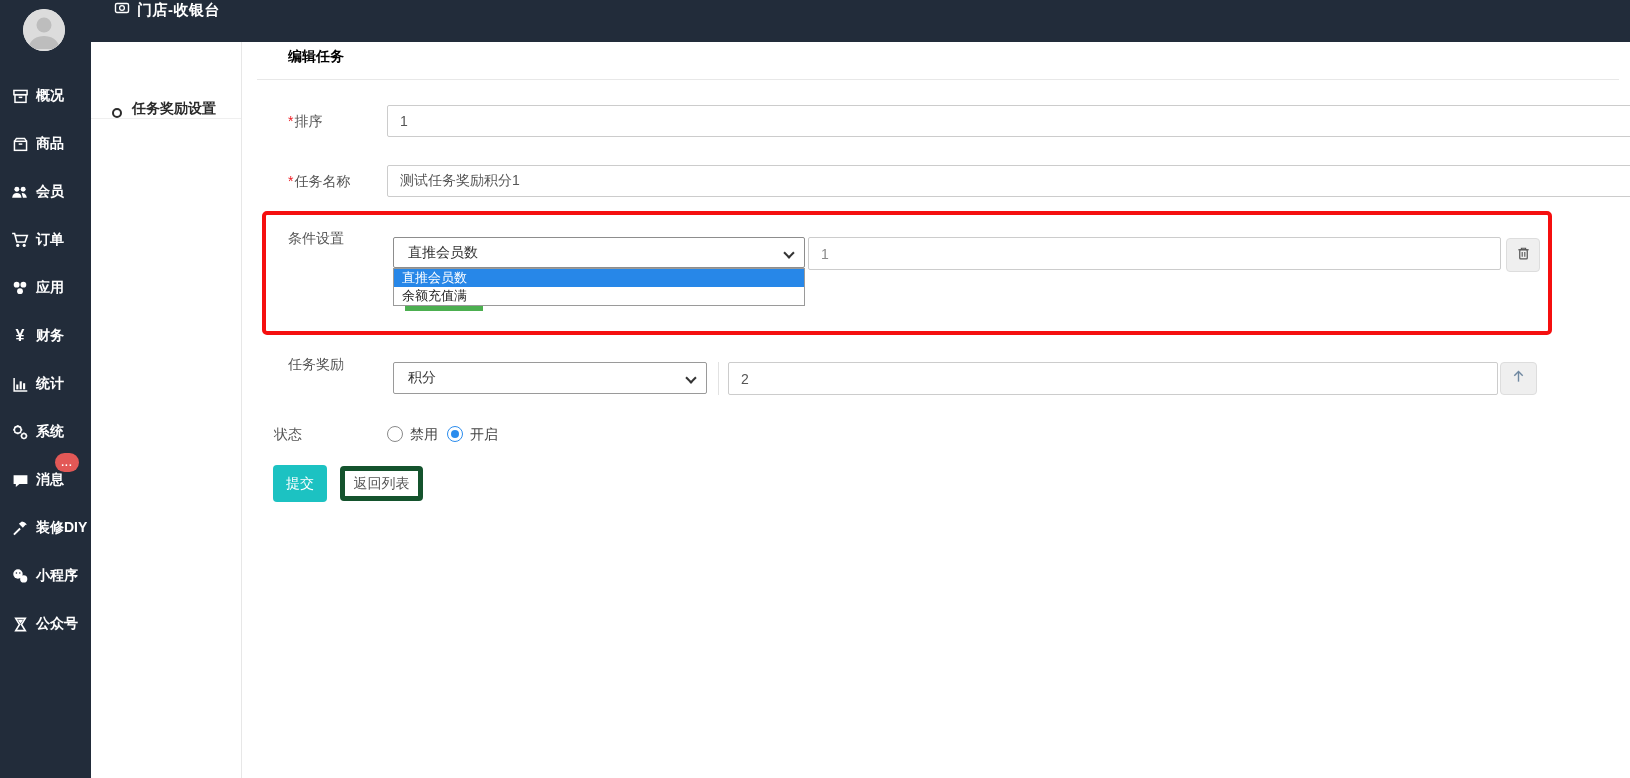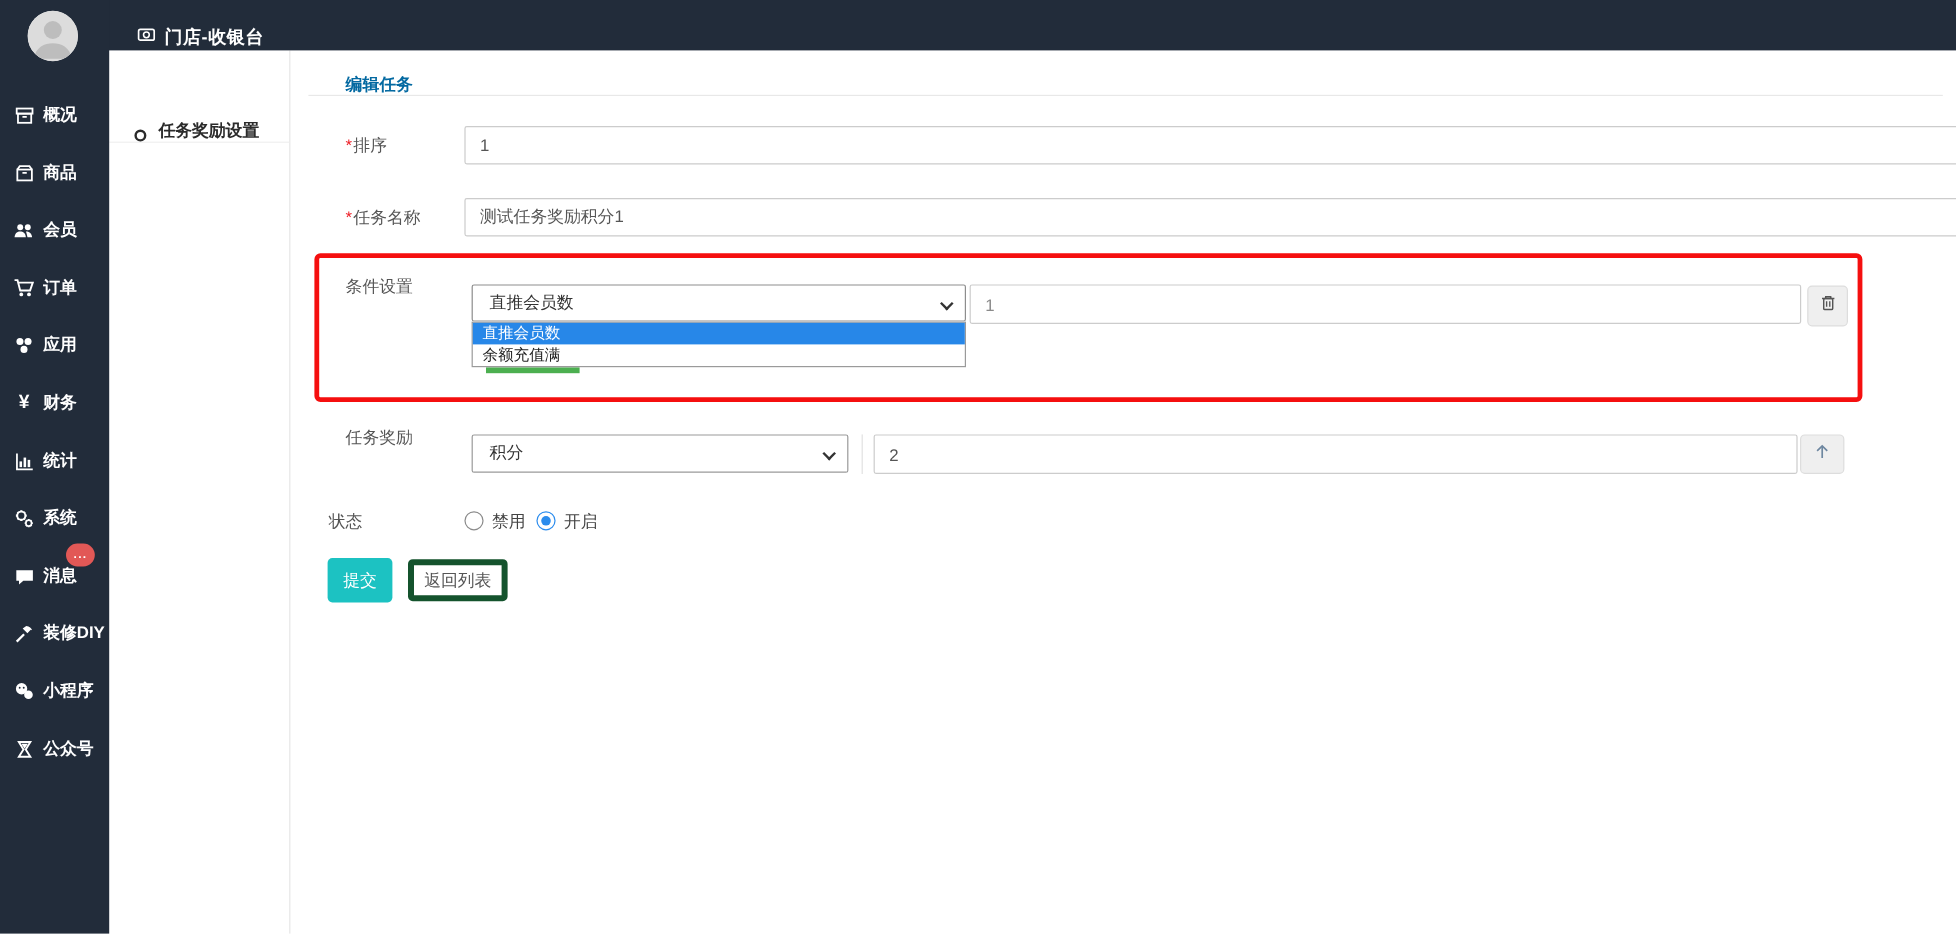--- a/index.html
+++ b/index.html
@@ -1,21 +1,21 @@
 <!DOCTYPE html>
 <html><head>
 <meta charset="utf-8">
 <style>
   * { margin:0; padding:0; box-sizing:border-box; }
   html,body { width:1630px; height:778px; overflow:hidden; background:#fff;
     font-family:"Liberation Sans","DejaVu Sans",sans-serif; }
 
   
   .topbar { position:absolute; left:0; top:0; width:1630px; height:42px;
-    background:#222c3a; z-index:5; display:flex; align-items:flex-end; }
+    background:#222c3a; z-index:5; display:flex; align-items:flex-start; }
   .topbar-inner { display:flex; align-items:center; gap:7px; margin-left:114px; }
   .topbar-title { color:#fff; font-size:15px; font-weight:bold; letter-spacing:.5px; }
 
   
   .sidebar { position:absolute; left:0; top:0; width:91px; height:778px;
     background:#222c3a; z-index:6; }
   .avatar { position:absolute; left:23px; top:9px; width:42px; height:42px;
     border-radius:50%; background:#e9e9e9; overflow:hidden; }
   .nav { position:absolute; top:72px; left:0; right:0; }
   .nav-item { position:relative; height:48px; display:flex; align-items:center;
@@ -33,22 +33,22 @@
   .submenu { position:absolute; left:91px; top:42px; width:151px; height:736px;
     background:#fff; border-right:1px solid #e7e7e7; z-index:4; }
   .submenu-item { height:45px; display:flex; align-items:flex-end; gap:10px;
     padding-left:21px; border-bottom:1px solid #efefef; cursor:pointer;margin-top:32px; }
   .submenu-item.active { background:#f4f4f4; }
   .ring { width:10px; height:10px; border:2px solid #2b2b2b; border-radius:50%; flex:0 0 10px; }
   .submenu-label { font-size:14px; font-weight:bold; color:#2b2b2b; white-space:nowrap; }
 
   
   .main { position:absolute; left:242px; top:42px; width:1388px; height:736px; background:#fff; }
-  .page-title { position:absolute; left:46px; top:20px; font-size:14px;
-    font-weight:bold; color:#0369a1; }
+  .page-title { position:absolute; left:46px; top:6px; font-size:14px;
+    font-weight:bold; color:#000000; }
   .header-line { position:absolute; left:15px; top:37px; width:1362px; height:0;
     border-bottom:1px solid #e8e8e8; }
 
   .flabel { position:absolute; font-size:14px; color:#555; white-space:nowrap; }
   .req { color:#ed1c24; margin-right:1px; }
 
   .tinput { position:absolute; border:1px solid #ccc; border-radius:2px;
     background:#fff; font-size:14px; color:#555; padding:0 12px; outline:none;
     font-family:inherit; }
   .tinput.light { color:#8a8a8a; }

